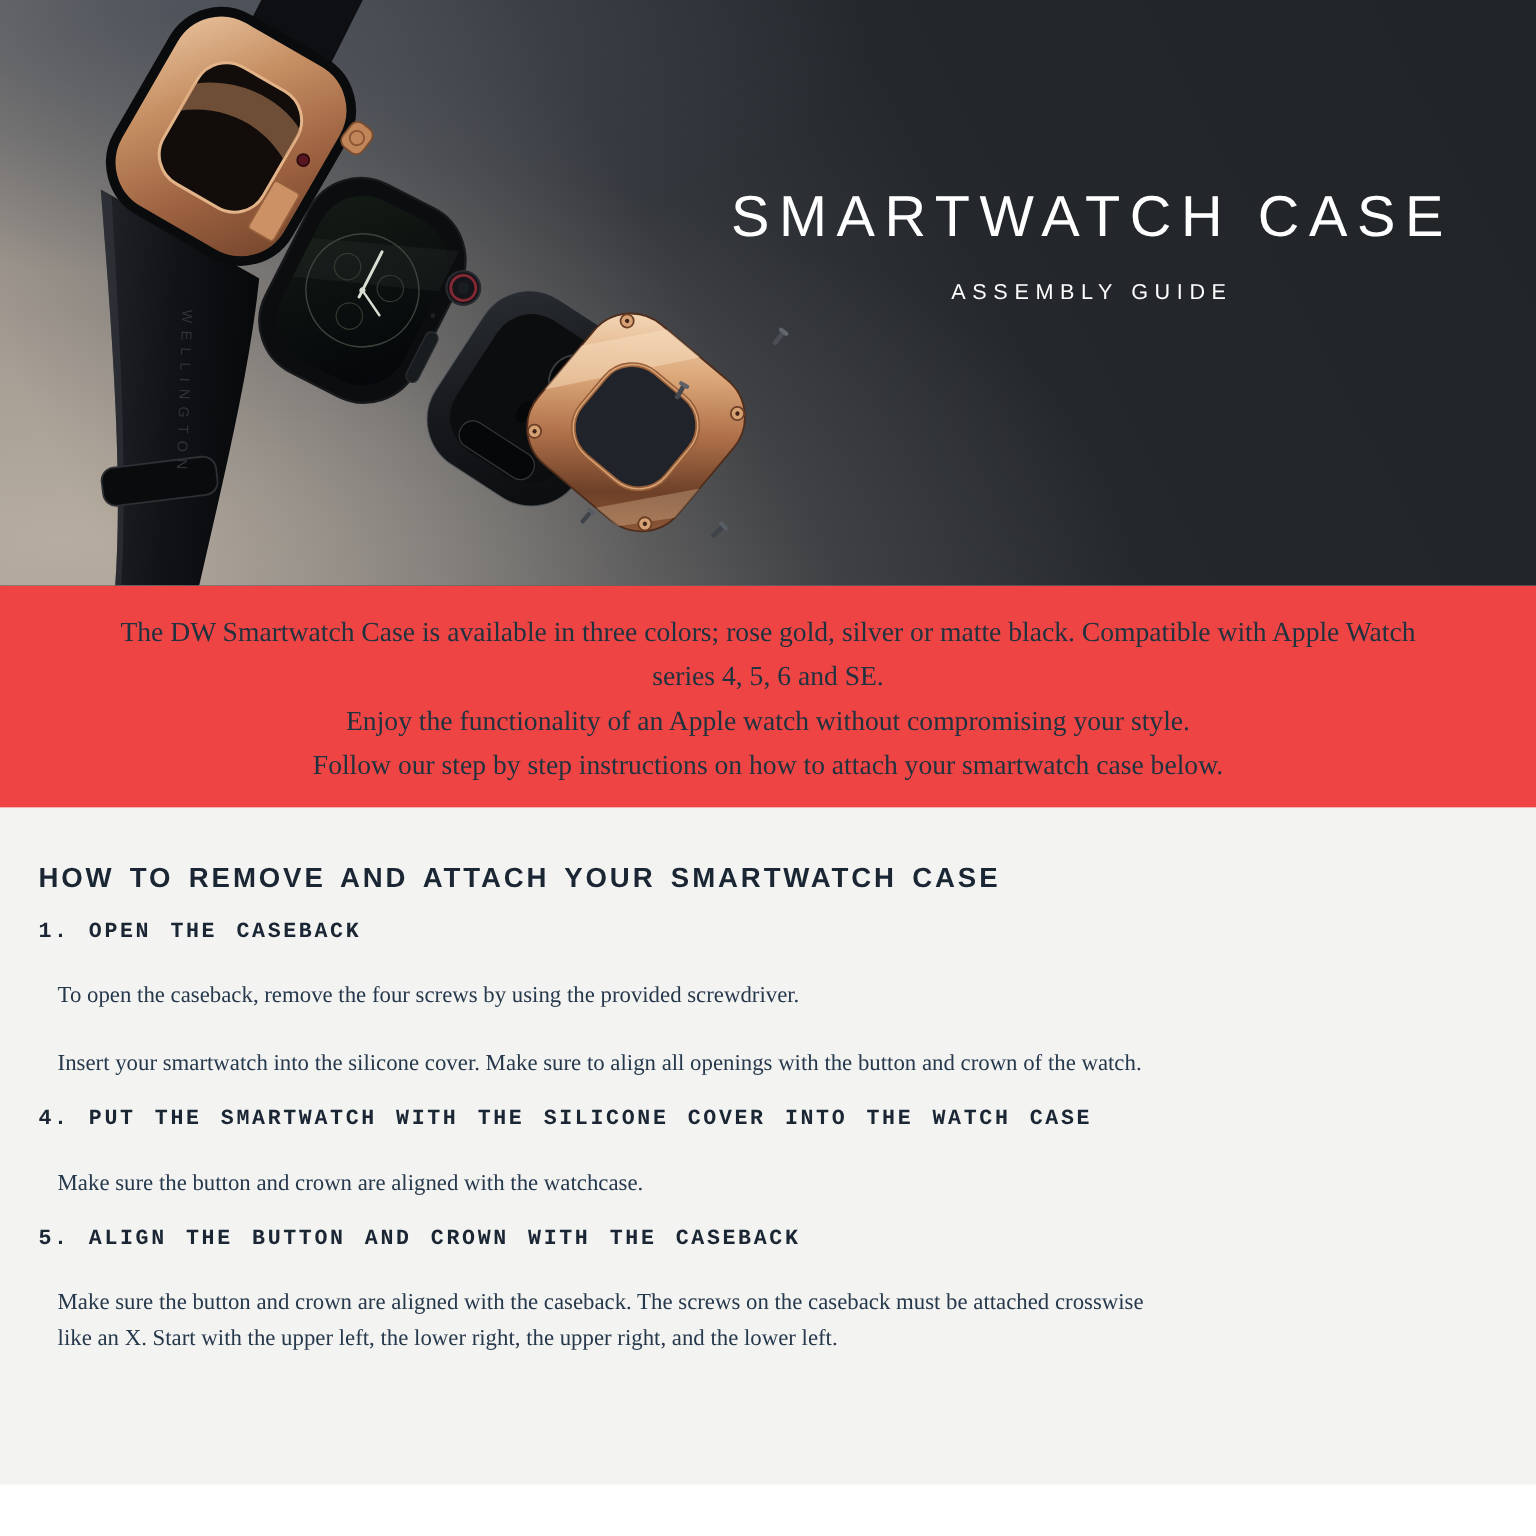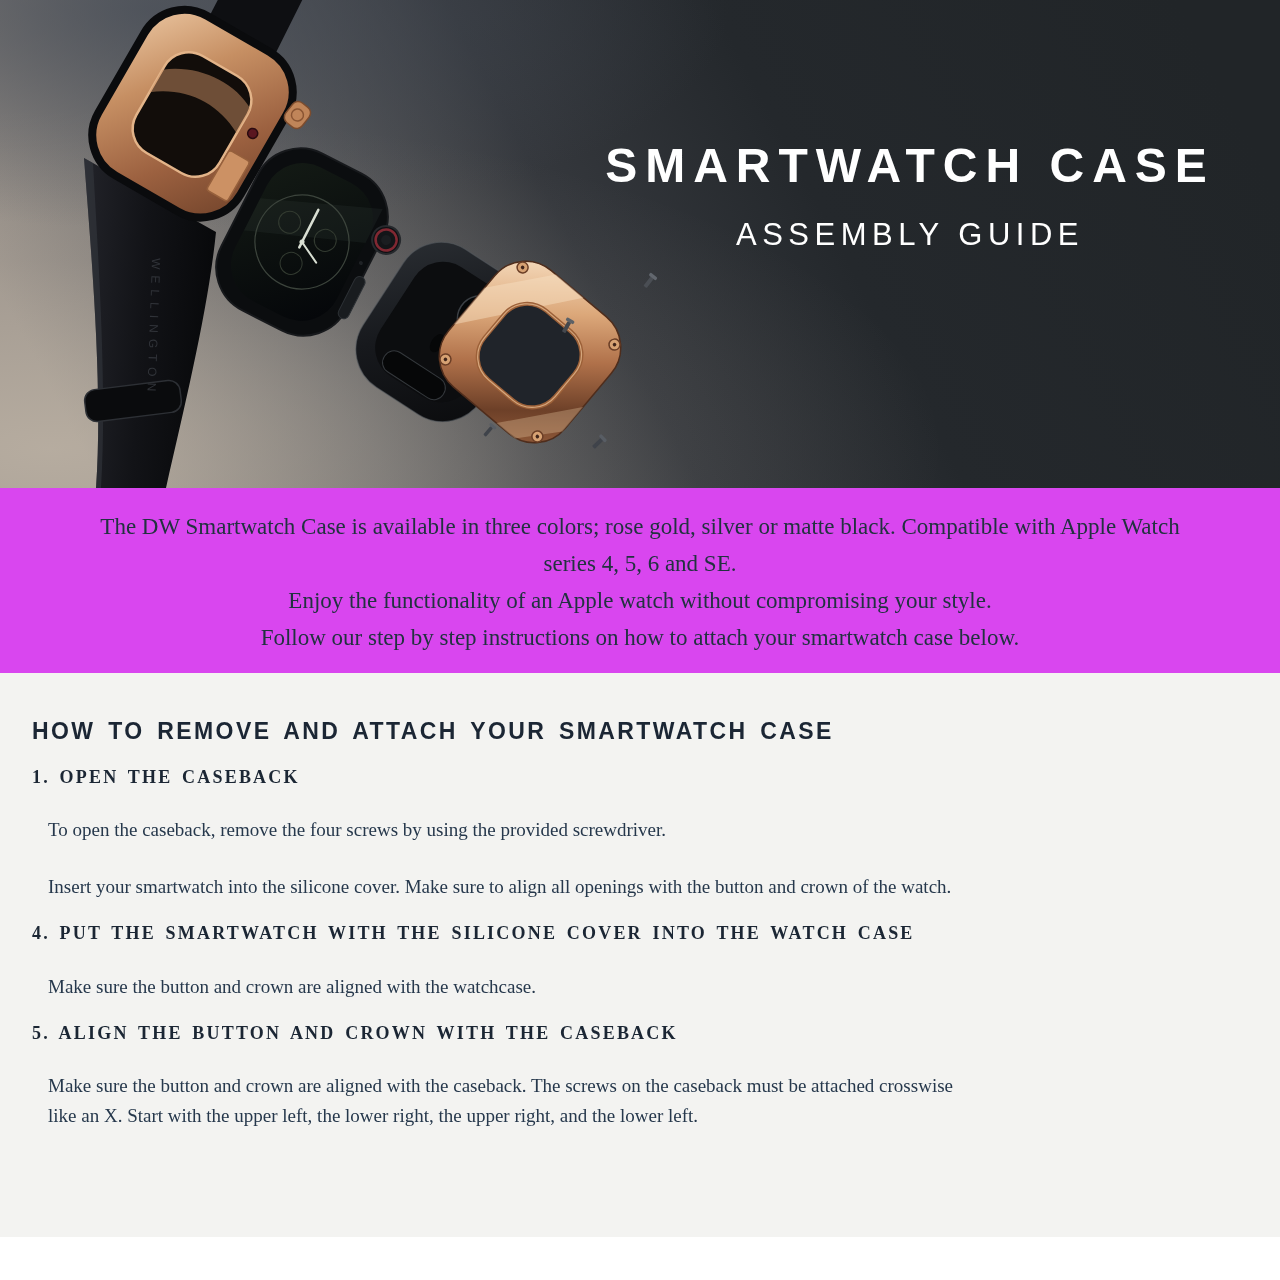--- a/index.html
+++ b/index.html
@@ -24,38 +24,38 @@
   .hero-titles {
     position: absolute;
     left: 565px;
     top: 138px;
     width: 690px;
     text-align: center;
     color: #ffffff;
     font-family: "Liberation Sans", sans-serif;
   }
   .hero-title {
-    margin: 0;
+    margin: 16px;
     font-size: 48px;
-    font-weight: 700;
+    font-weight: 400;
     letter-spacing: 8px;
     line-height: 1.15;
     white-space: nowrap;
   }
   .hero-subtitle {
     margin-top: 24px;
-    font-size: 31px;
+    font-size: 18px;
     font-weight: 400;
     letter-spacing: 5.5px;
     white-space: nowrap;
   }
 
   
   .intro {
-    background: #d946ef;
+    background: #ef4444;
     height: 185px;
     padding: 20px 20px 0;
     text-align: center;
   }
   .intro p {
     margin: 0;
     font-size: 23px;
     line-height: 37px;
     color: #21323f;
     white-space: pre-line;
@@ -72,21 +72,21 @@
     font-family: "Liberation Sans", sans-serif;
     font-size: 23px;
     font-weight: 700;
     letter-spacing: 2.4px;
     word-spacing: 4px;
     color: #1b2634;
     line-height: 1.2;
   }
   .guide h3 {
     margin: 20px 0 0;
-    font-family: Liberation Serif, serif;
+    font-family: Liberation Mono, monospace;
     font-size: 18px;
     font-weight: 700;
     letter-spacing: 2.2px;
     word-spacing: 3px;
     color: #1b2634;
     line-height: 1.25;
   }
   .guide p.step-body {
     margin: 27px 16px 0;
     font-size: 19px;

